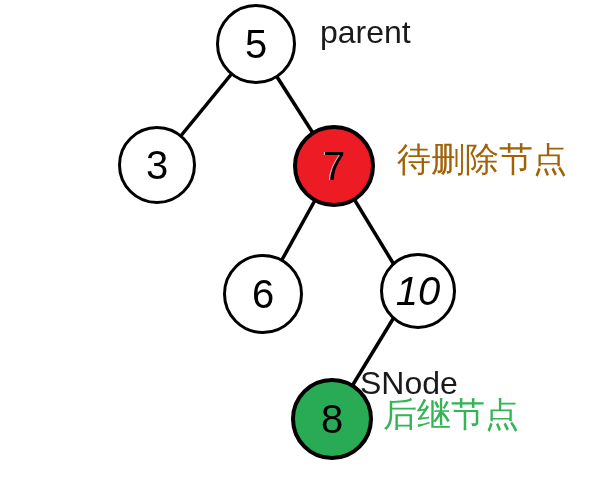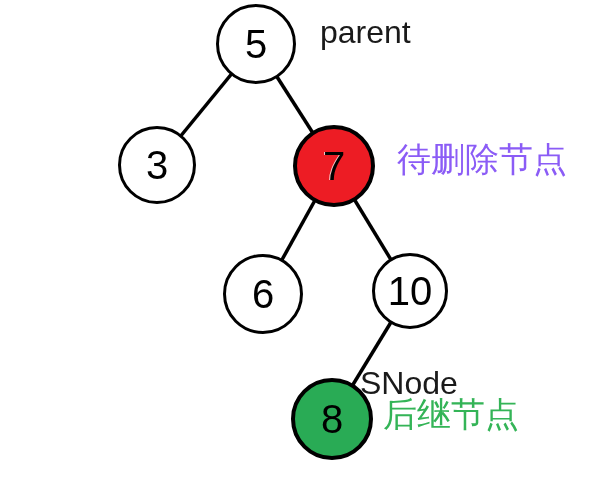--- a/index.html
+++ b/index.html
@@ -39,36 +39,36 @@
     font-weight: 300;
     color: #000000;
     line-height: 1;
   }
   .node.n5  { left: 216px; top: 4px;   width: 80px; height: 80px; }
   .node.n3  { left: 118px; top: 126px; width: 78px; height: 78px; }
   .node.n7  { left: 293px; top: 125px; width: 82px; height: 82px;
               background: #ED1C24; border-width: 4px;
               text-shadow: -1px 0 0 rgba(255,255,255,0.75); }
   .node.n6  { left: 223px; top: 254px; width: 80px; height: 80px; }
-  .node.n10 { left: 372px; top: 253px; width: 76px; height: 76px; }
+  .node.n10 { left: 380px; top: 253px; width: 76px; height: 76px; font-style: italic; }
   .node.n8  { left: 291px; top: 378px; width: 82px; height: 82px;
               background: #29AB55; border-width: 4.5px; }
   .lbl {
     position: absolute;
     white-space: nowrap;
     color: #1a1a1a;
     font-size: 32px;
     line-height: 1;
   }
   .lbl.parent  { left: 320px; top: 16px; }
   .lbl.cur     { left: 369px; top: 119px; }
   .lbl.psnode  { left: 459px; top: 267px; }
   .lbl.snode   { left: 360px; top: 367px; }
   .lbl.cn      { font-size: 34px; }
-  .lbl.del-cn  { left: 397px; top: 142px; color: #8b5cf6; }
+  .lbl.del-cn  { left: 397px; top: 142px; color: #a16207; }
   .lbl.succ-cn { left: 383px; top: 397px; color: #34B457; text-align: center; }
 </style>
 </head>
 <body>
 
 <div class="canvas">
 
   <svg class="edges" viewBox="0 0 609 488" xmlns="http://www.w3.org/2000/svg">
     <line x1="256" y1="44" x2="157" y2="165"></line>
     <line x1="256" y1="44" x2="334" y2="166"></line>

